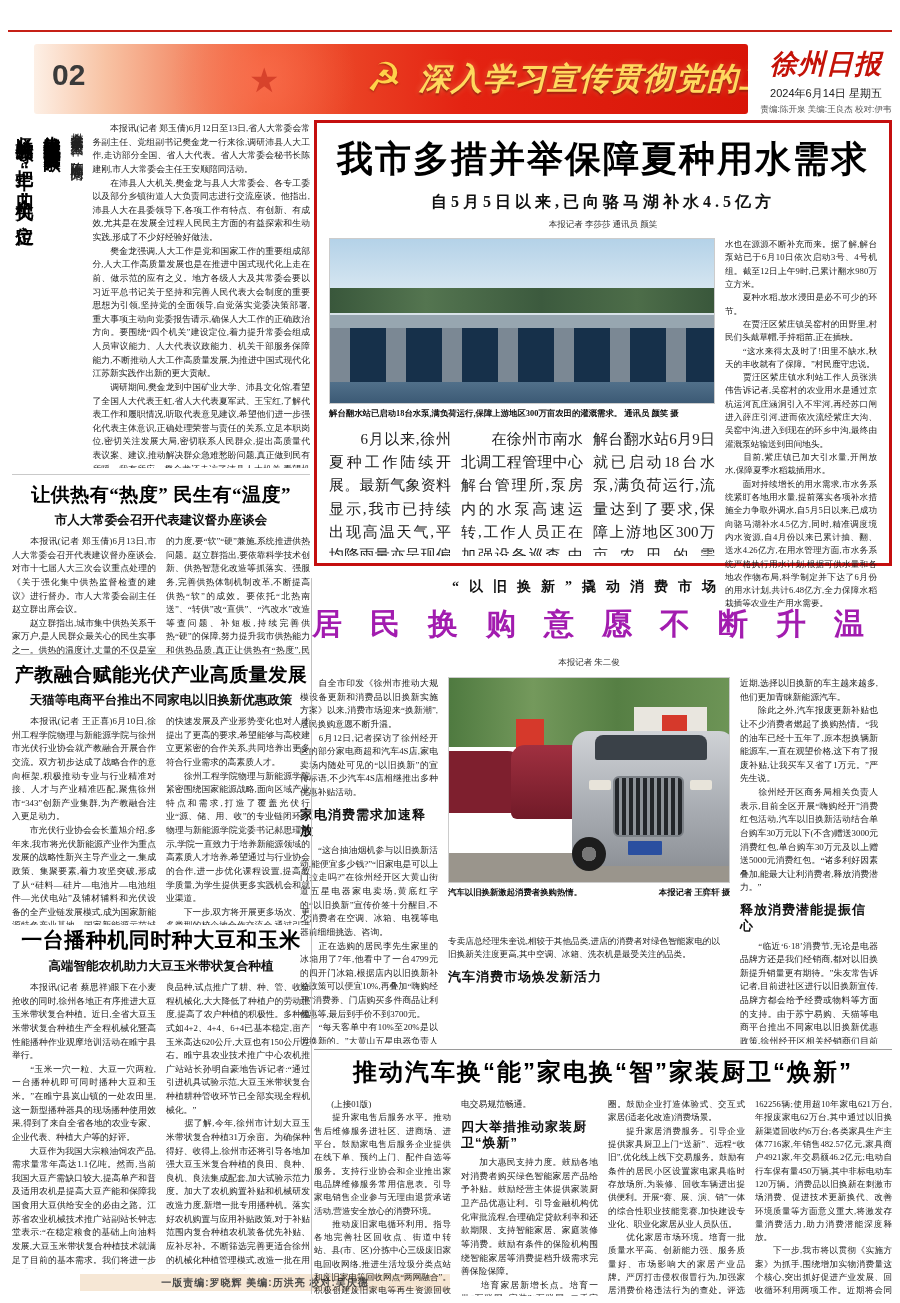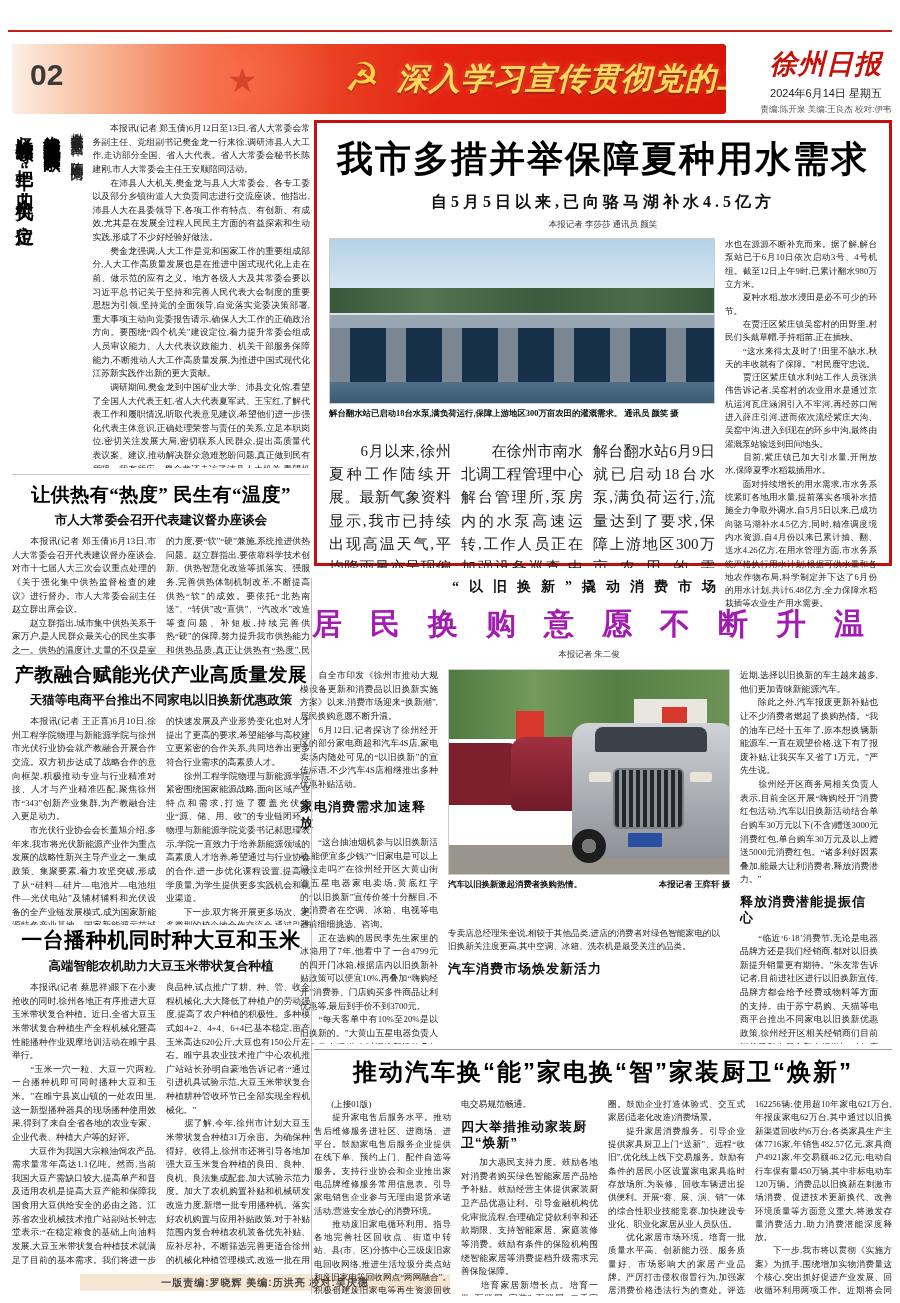--- a/index.html
+++ b/index.html
@@ -1,20 +1,20 @@
 <!DOCTYPE html>
 <html><head>
 <meta charset="utf-8">
 <style>
   html,body{margin:0;padding:0;background:#e9e9e9;}
   #paper{position:relative;width:900px;height:1303px;background:#ffffff;margin:0 auto;
          font-family:"Liberation Serif",serif;overflow:hidden;}
   
   .topline{position:absolute;left:8px;top:30px;width:884px;height:2px;background:#c62017;}
-  .banner{position:absolute;left:12px;top:44px;width:714px;height:70px;border-radius:3px;
+  .banner{position:absolute;left:34px;top:44px;width:714px;height:70px;border-radius:3px;
           background:linear-gradient(90deg,#fdf0e6 0%,#f8c3a4 10%,#ef5a33 32%,#e42312 60%,#d81508 100%);
           overflow:hidden;}
   .banner .glow{position:absolute;left:120px;top:-40px;width:220px;height:150px;border-radius:50%;
           background:radial-gradient(circle,rgba(255,120,90,.55),rgba(255,120,90,0) 70%);}
   .pagenum{position:absolute;left:18px;top:14px;font:700 30px "Liberation Sans",sans-serif;color:#3a3a3a;}
   .banner-star{position:absolute;left:215px;top:16px;font-size:34px;color:rgba(190,35,20,.55);}
   .banner-emblem{position:absolute;left:332px;top:10px;font-size:40px;color:#ffd24a;
           text-shadow:0 1px 2px rgba(110,30,0,.65);}
   .banner-title{position:absolute;left:385px;top:14px;font:900 31px "Liberation Sans",sans-serif;
           font-style:italic;color:#ffd95e;letter-spacing:1px;white-space:nowrap;
@@ -56,30 +56,30 @@
   .main-row{display:flex;gap:10px;margin-top:7px;}
   .left-stack{width:386px;}
   .photo1{position:relative;width:386px;height:166px;overflow:hidden;border:1px solid #ccc;box-sizing:border-box;}
   .p1-sky{position:absolute;left:0;top:0;width:100%;height:42%;background:linear-gradient(#b4d2e8,#e2edf4);}
   .p1-trees{position:absolute;left:0;top:30%;width:100%;height:17%;
        background:linear-gradient(90deg,#39573b,#547550 25%,#3c5a3e 55%,#4d6d49 80%,#39573b);}
   .p1-deck{position:absolute;left:0;top:45%;width:100%;height:9%;background:#97a6b0;border-top:2px solid #d8e2e8;}
   .p1-gates{position:absolute;left:0;top:54%;width:100%;height:34%;
        background:repeating-linear-gradient(90deg,#7b8894 0 20px,#16304a 20px 56px);}
   .p1-water{position:absolute;left:0;bottom:0;width:100%;height:13%;background:linear-gradient(#51708a,#3c5a75);}
-  .caption1{margin:4px 0 20px 0;font:700 8.4px/1.4 "Liberation Serif",serif;color:#111;text-align:justify;}
+  .caption1{margin:4px 0 8px 0;font:700 8.4px/1.4 "Liberation Serif",serif;color:#111;text-align:justify;}
   .threecols{display:flex;gap:10px;height:128px;}
   .threecols .txt{flex:1;font-size:15px;}
   .rightcol{width:160px;height:398px;font-size:8.6px;}
   
   .midart{position:absolute;left:300px;top:578px;width:578px;height:466px;overflow:hidden;}
   .kicker{text-align:center;font:700 14px "Liberation Serif",serif;color:#111;letter-spacing:10px;}
   .midtitle{text-align:center;font:900 30px "Liberation Sans",sans-serif;color:#a21caf;
        letter-spacing:28px;margin-top:8px;white-space:nowrap;margin-left:12px;}
-  .midbyline{text-align:center;font:8.5px "Liberation Serif",serif;color:#333;margin-top:4px;}
+  .midbyline{text-align:center;font:8.5px "Liberation Serif",serif;color:#333;margin-top:12px;}
   .mid-row{display:flex;gap:10px;margin-top:8px;}
   .mid-col{width:138px;height:380px;font-size:8.6px;}
   .mid-center{width:282px;}
   .photo2{position:relative;width:282px;height:206px;overflow:hidden;border:1px solid #ccc;box-sizing:border-box;}
   .p2-trees{position:absolute;left:0;top:0;width:100%;height:34%;
        background:linear-gradient(90deg,#4f7a40,#74995c 30%,#567f44 60%,#6d9456);}
   .p2-bldg{position:absolute;right:8%;top:14%;width:26%;height:16%;background:#e9e6df;}
   .p2-board1{position:absolute;left:24%;top:20%;width:10%;height:16%;background:#d6392b;}
   .p2-board2{position:absolute;left:76%;top:18%;width:9%;height:14%;background:#d6392b;}
   .p2-ground{position:absolute;left:0;bottom:0;width:100%;height:14%;background:#9a958c;}

